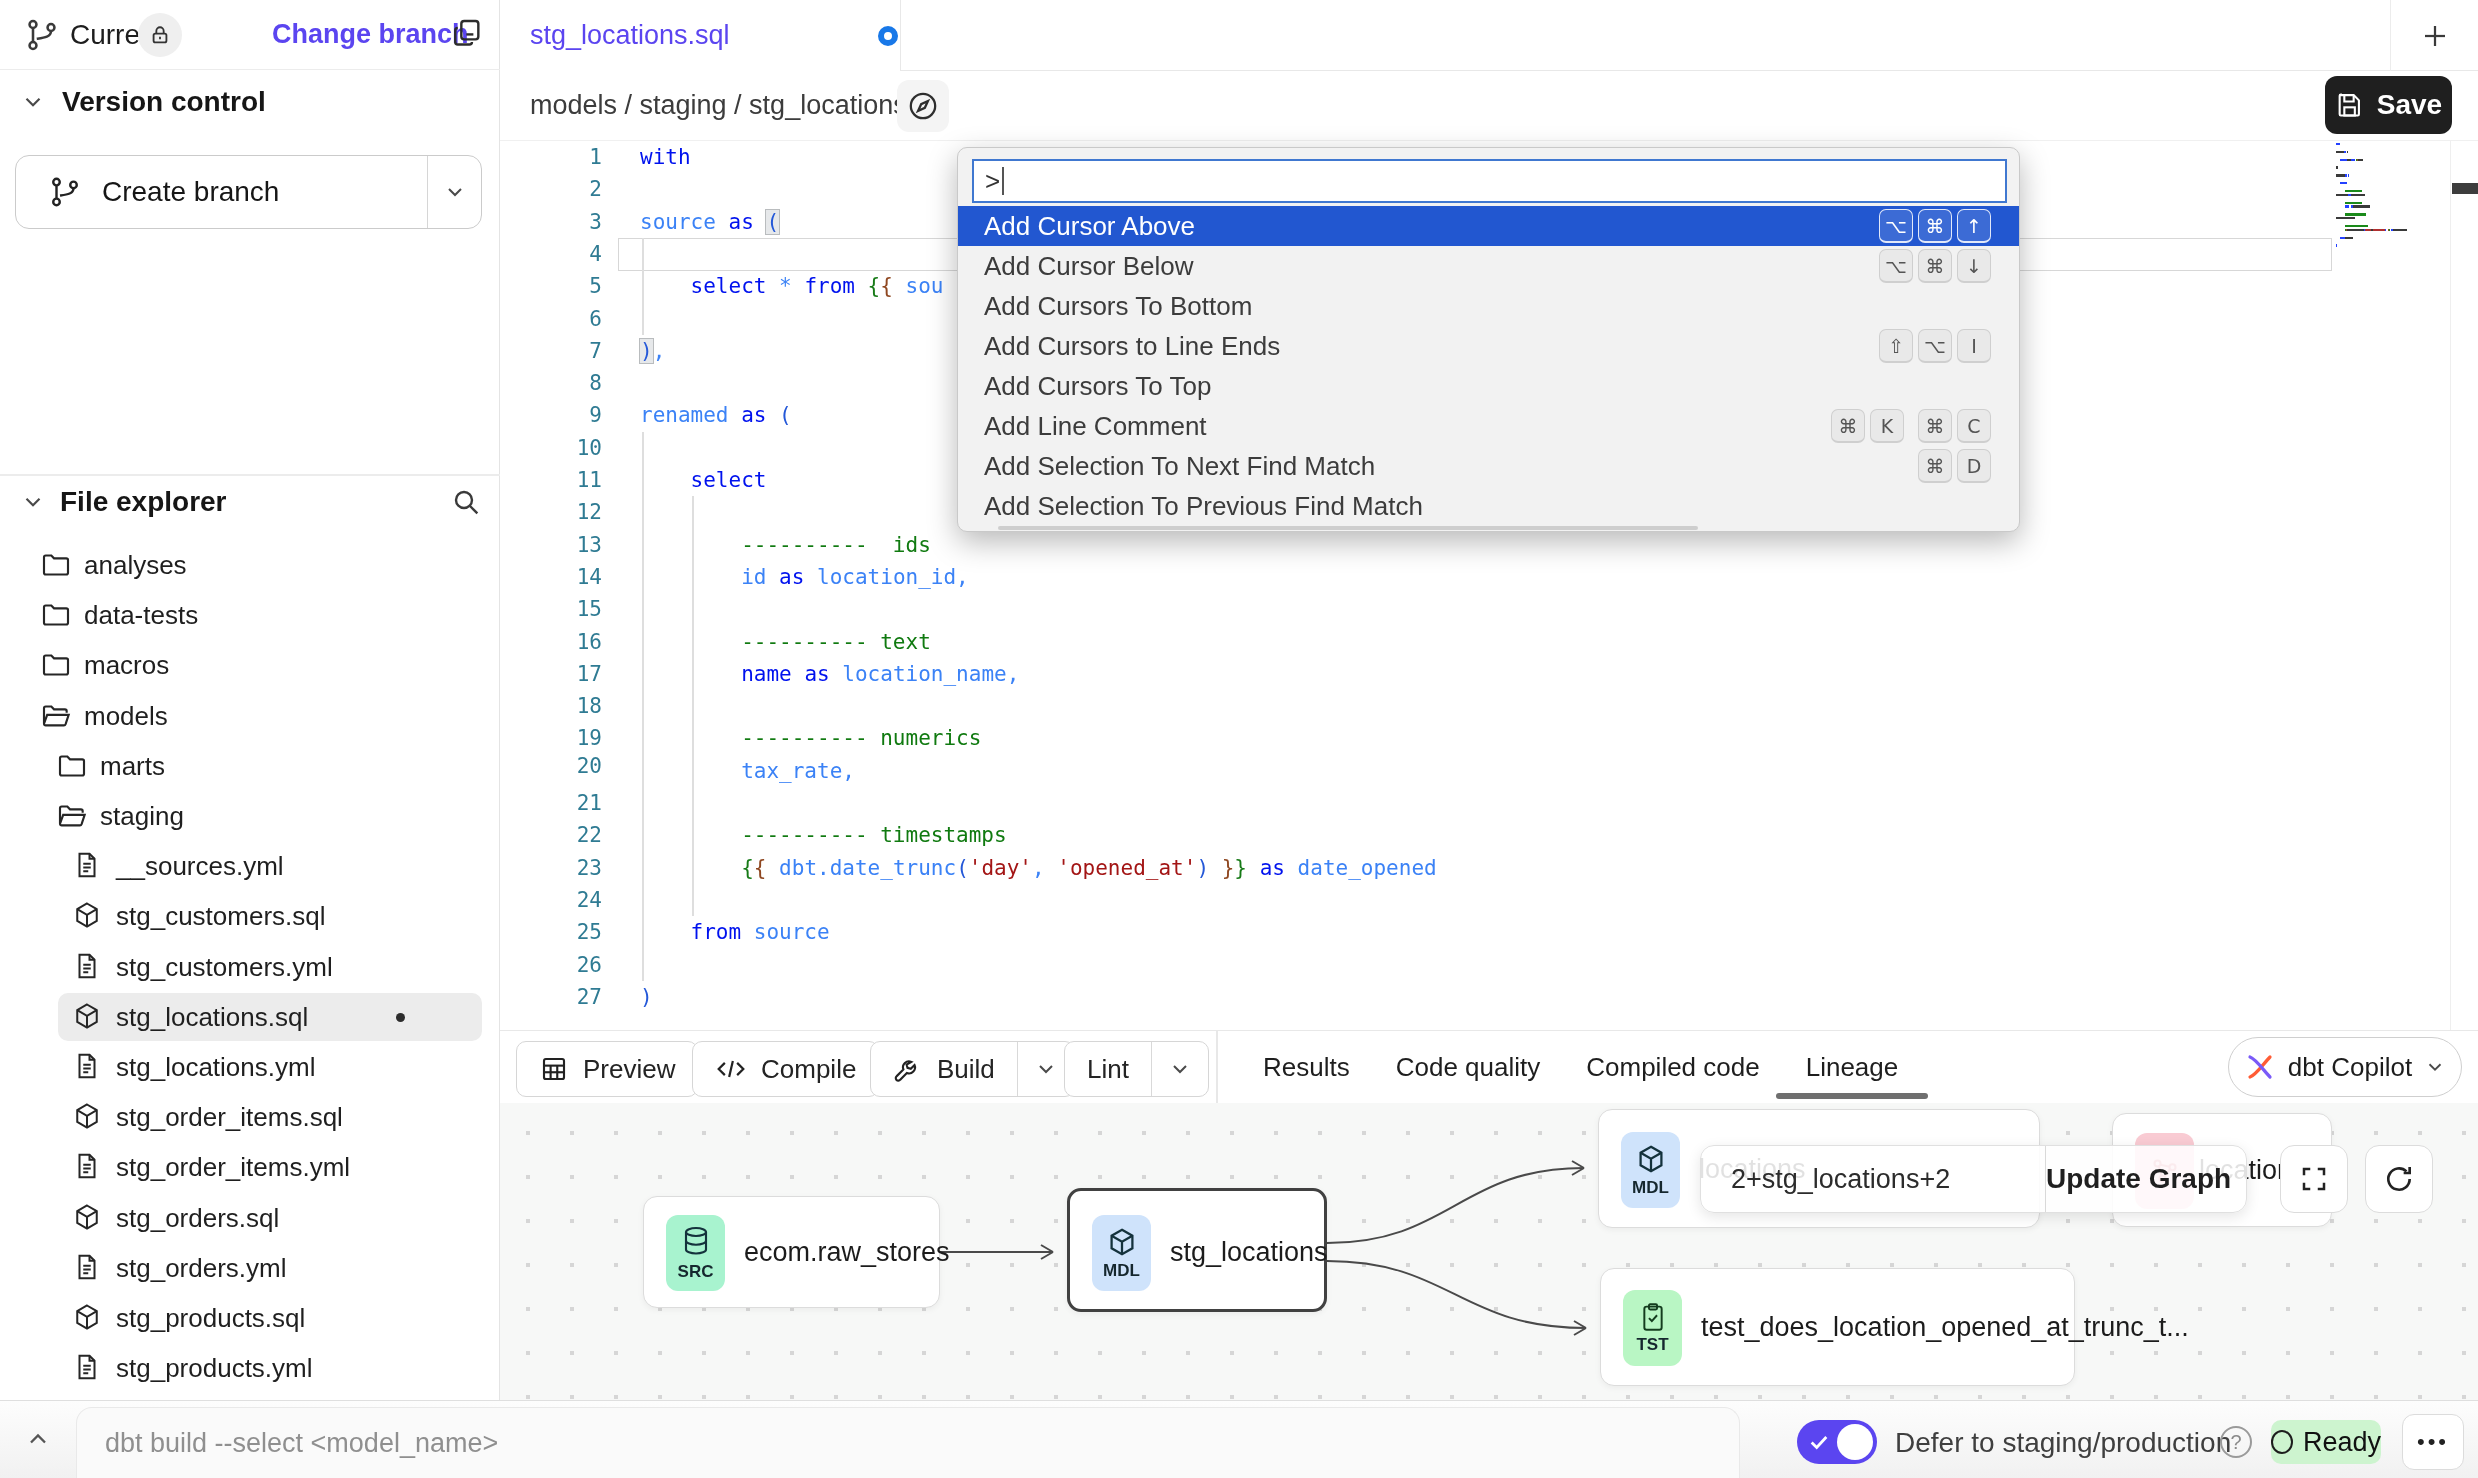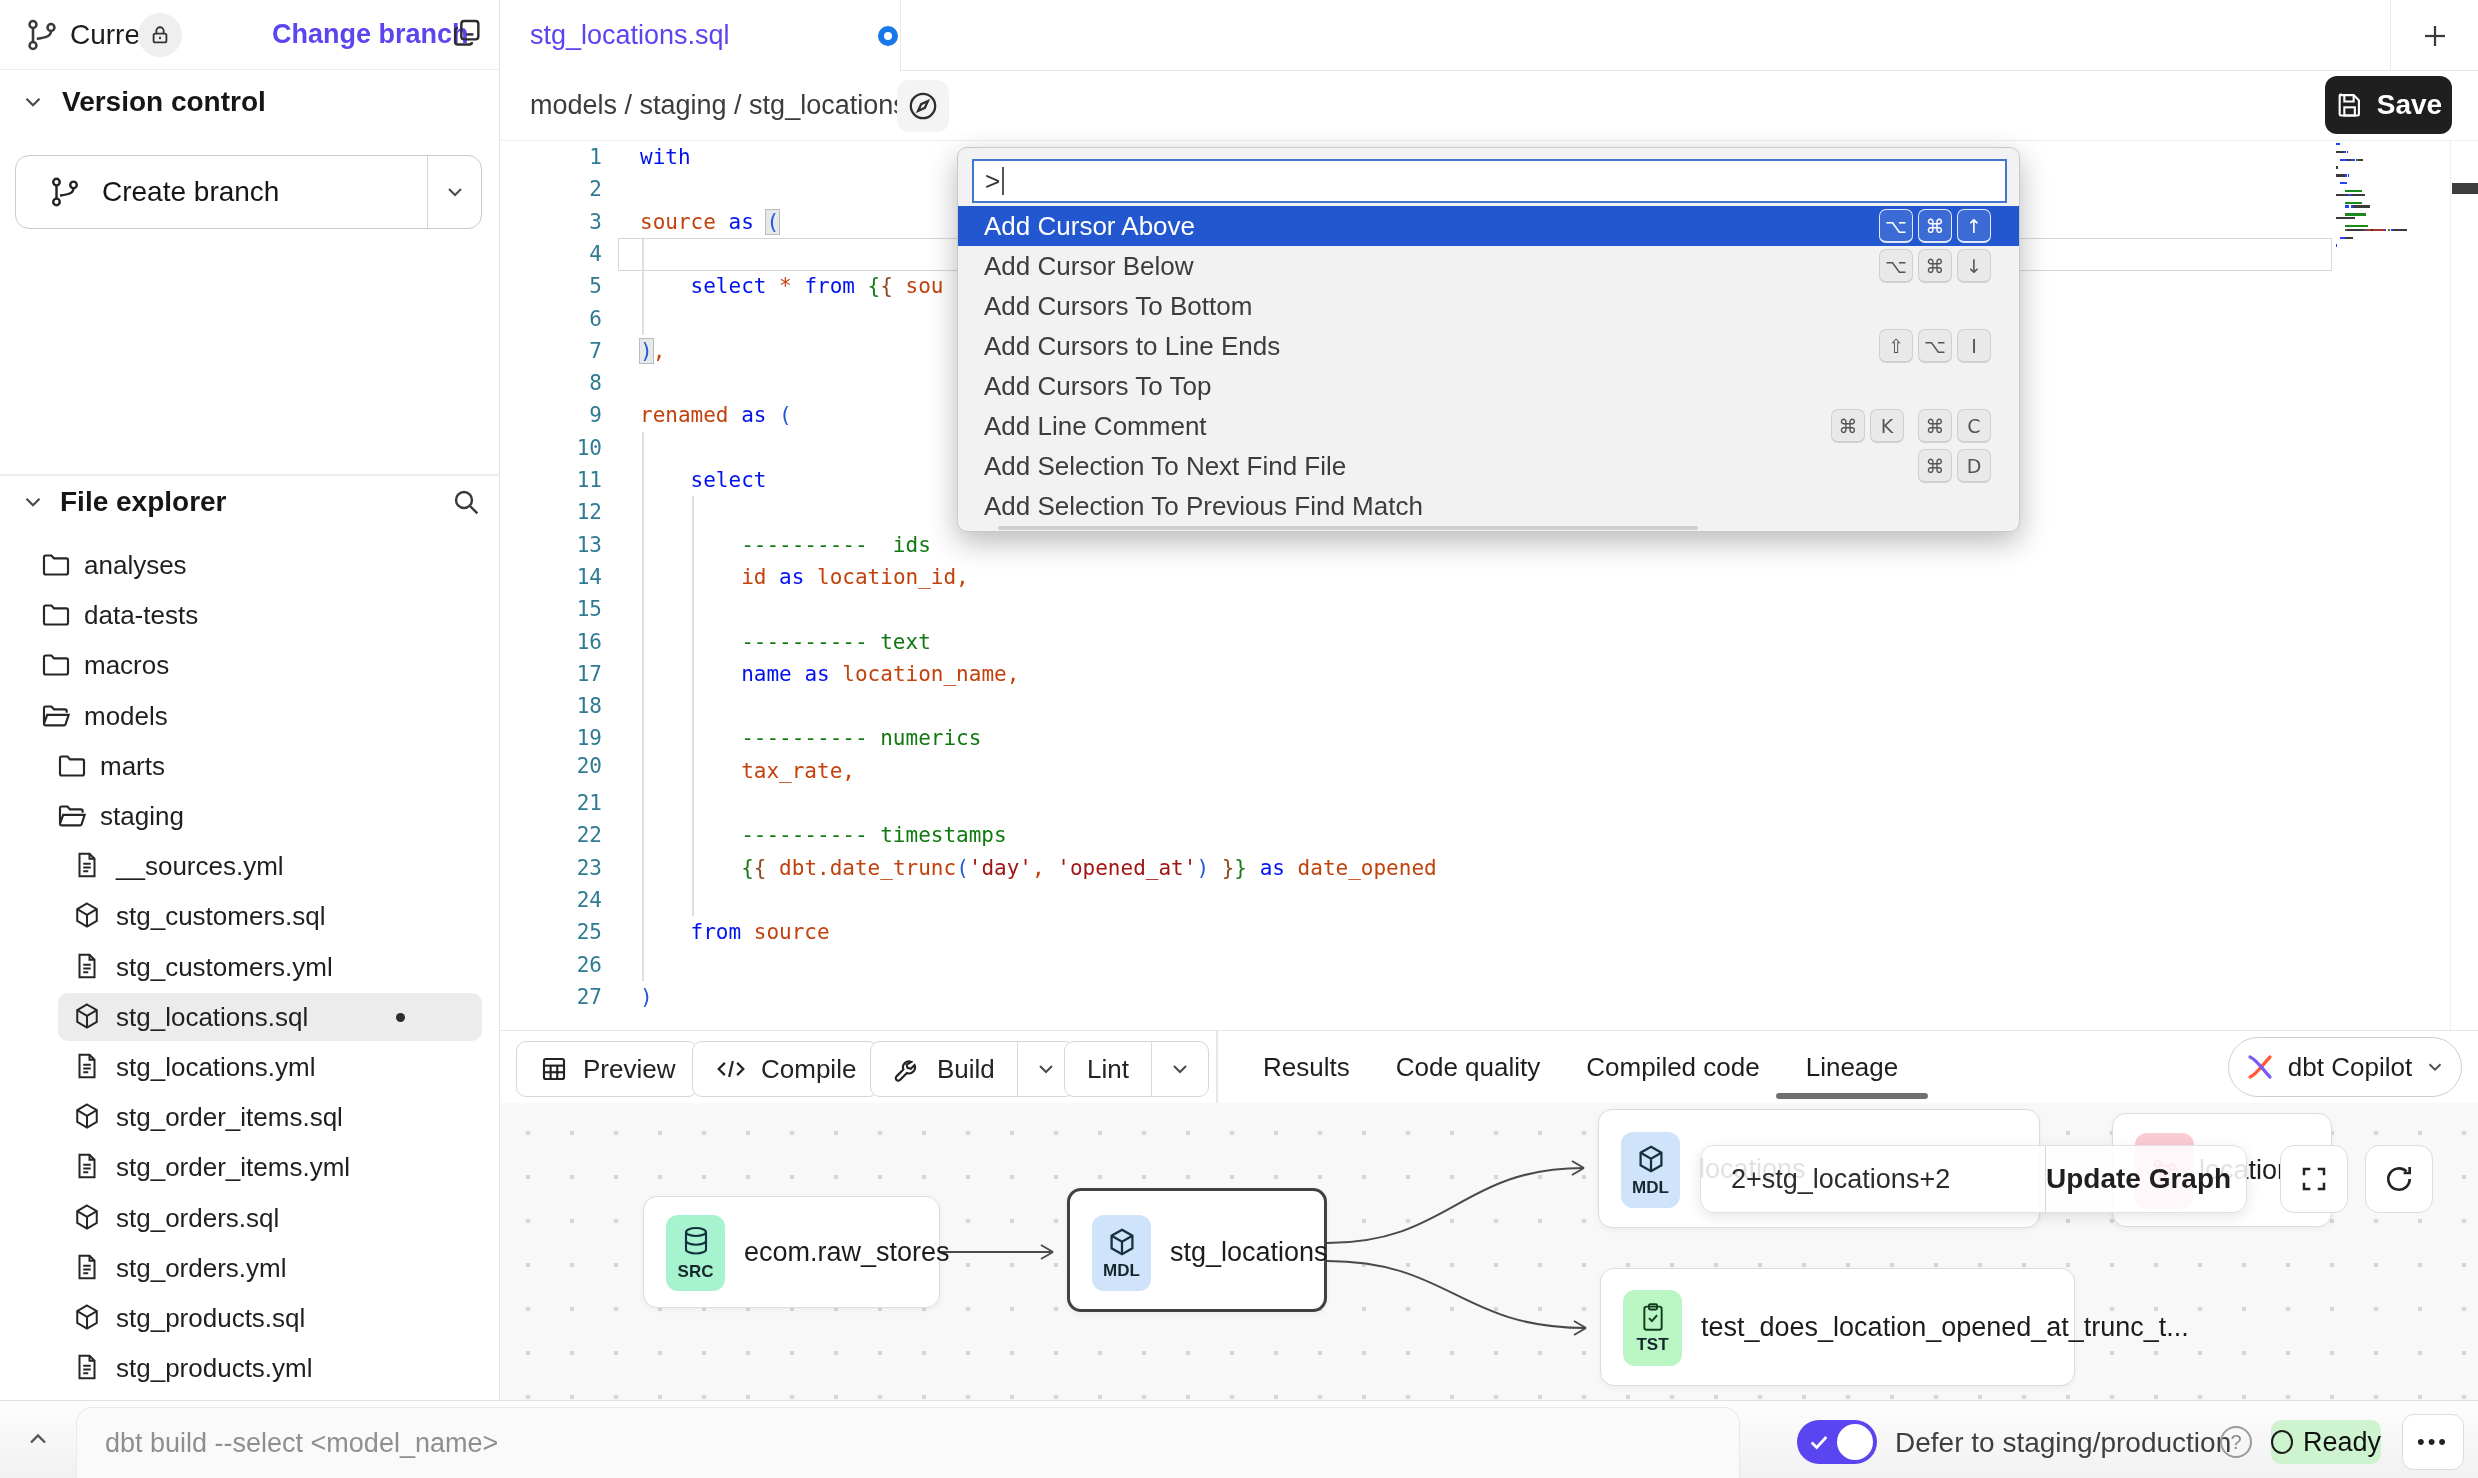--- a/index.html
+++ b/index.html
@@ -42,21 +42,21 @@
   #breadcrumb { left:30px; top:19px; font-size:27px; color:#3c3c3c; }
   #compass-btn { left:397px; top:9px; width:52px; height:52px; border-radius:12px; background:#f4f4f4; display:flex; align-items:center; justify-content:center; }
   #save-btn { left:1825px; top:5px; width:127px; height:58px; background:#1f1f1f; border-radius:12px; color:#fff; display:flex; align-items:center; justify-content:center; gap:14px; cursor:pointer; }
   #save-label { font-size:28px; font-weight:bold; color:#fff; }
 
   
   #editor { left:500px; top:141px; width:1978px; height:889px; background:#fff; overflow:hidden; }
   .gut { position:absolute; left:0; width:102px; text-align:right; font:21px/32.3px "DejaVu Sans Mono", monospace; color:#2f7b93; }
   .code-line { position:absolute; left:140px; font:21px/32.3px "DejaVu Sans Mono", monospace; white-space:pre; color:#1b1b1b; }
   .kw { color:#0012ee; } .cm { color:#107a10; } .st { color:#a31515; }
-  .jj { color:#8f4720; } .gr { color:#177a17; } .pb { color:#2458d8; } .tx { color:#c2410c; }
+  .jj { color:#8f4720; } .gr { color:#177a17; } .pb { color:#2458d8; } .tx { color:#3b82f6; }
   .bh { color:#2458d8; background:#e6e8ea; outline:1px solid #b9bcbe; }
   .iguide { position:absolute; width:1.5px; background:#dedede; }
   #curline { left:118px; top:97px; width:1714px; height:33px; border:1.5px solid #d7d7d7; }
   #mm-sep { left:1950px; top:0; width:1px; height:889px; background:#efefef; }
   #scroll-ind { left:1952px; top:42px; width:26px; height:11px; background:#3d3d3d; }
 
   
   #palette { left:957px; top:147px; width:1063px; height:385px; background:#f2f2f2; border:1px solid #c9c9c9; border-radius:10px; box-shadow:0 10px 30px rgba(0,0,0,.28); overflow:hidden; z-index:40; }
   #pal-input { position:absolute; left:14px; top:11px; width:1035px; height:44px; background:#fff; border:2px solid #4078d0; display:flex; align-items:center; padding-left:11px; }
   #pal-query { font-size:26px; color:#333; }
@@ -528,21 +528,21 @@
           <span class="kgrp">
             <span class="kcap">⌘</span>
             <span class="kcap">K</span>
           </span>
           <span class="kgrp">
             <span class="kcap">⌘</span>
             <span class="kcap">C</span>
           </span>
         </div>
         <div class="pal-row" style="top: 298px;">
-          <span class="plbl">Add Selection To Next Find File</span>
+          <span class="plbl">Add Selection To Next Find Match</span>
           <span class="kgrp">
             <span class="kcap">⌘</span>
             <span class="kcap">D</span>
           </span>
         </div>
         <div class="pal-row" style="top: 338px;">
           <span class="plbl">Add Selection To Previous Find Match</span>
         </div>
       </div>
     <div id="pal-partial"></div>

